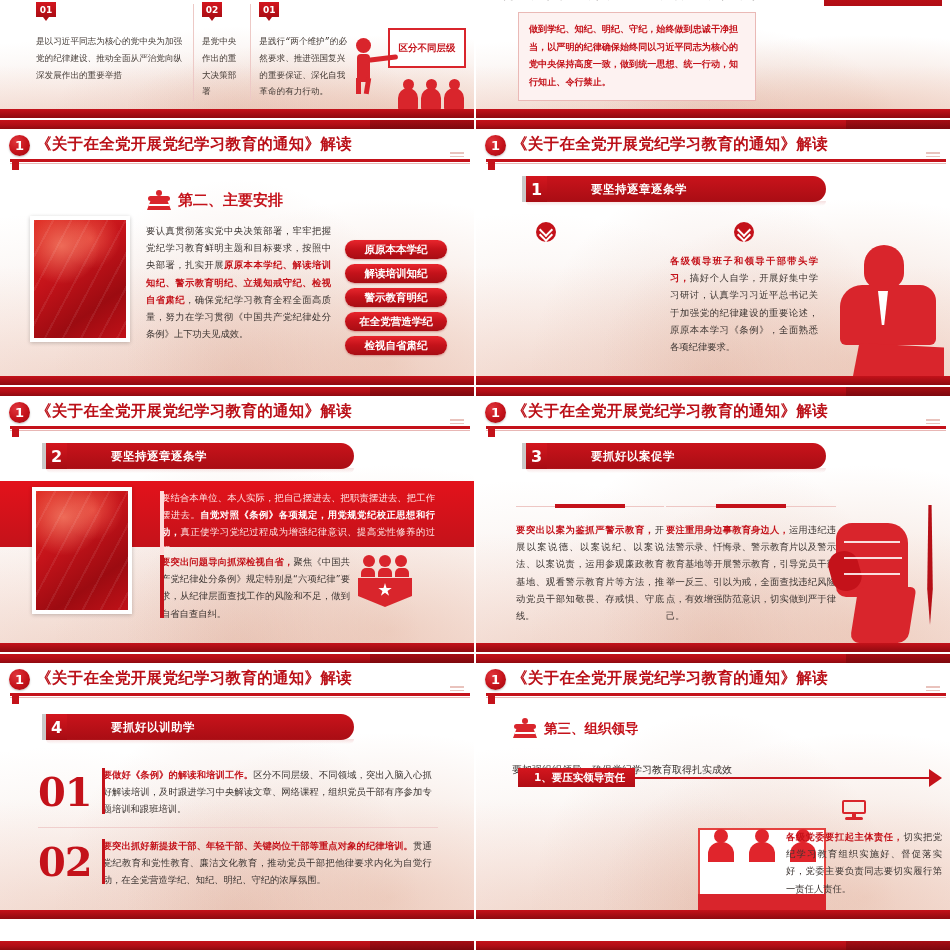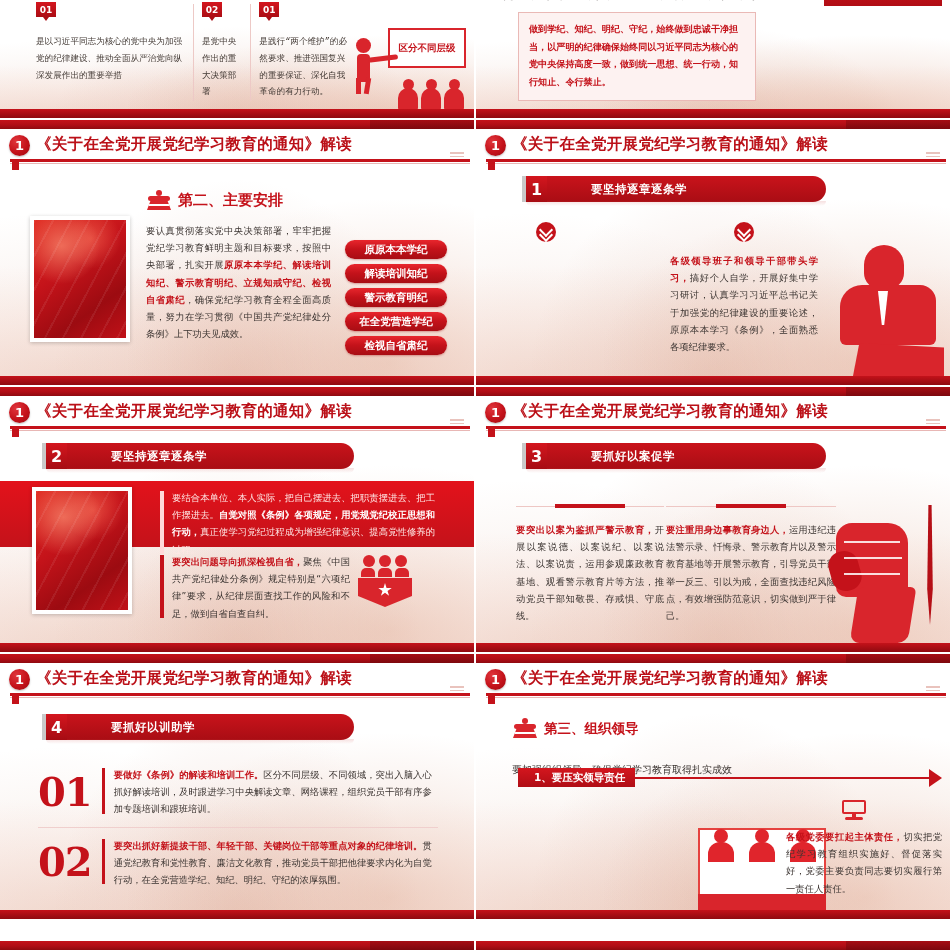--- a/index.html
+++ b/index.html
@@ -196,21 +196,21 @@
     border-radius: 20px 20px 16px 16px; background:#d9252c; }
   .speaker .sp-body { position:absolute; left: 6px; top: 44px; width: 96px; height: 60px;
     background:#d9252c; border-radius: 22px 16px 6px 6px; }
   .speaker .sp-tie { position:absolute; left: 44px; top: 50px; width: 10px; height: 34px;
     background:#fff; clip-path: polygon(0 0,100% 0,62% 100%,38% 100%); }
   .speaker .sp-podium { position:absolute; left: 18px; bottom: 0; width: 92px; height: 38px;
     background:#d9252c; clip-path: polygon(8% 0, 100% 12%, 100% 100%, 0 100%); }
 
   
   .redband { position:absolute; left:0; right:0; background: linear-gradient(180deg,#e3121b,#c4121a); }
-  .quote { position:relative; padding-left: 12px; }
+  .quote { position:relative; padding-left: 1px; }
   .quote::before { content:""; position:absolute; left:0; top:2px; bottom:4px; width: 3.5px; background:#c4121a; }
   .quote.on-red::before { background:#ffd9d9; }
 
   .team-badge { position:relative; width: 54px; height: 52px; }
   .team-badge .heads { position:absolute; left:5px; right:5px; top:0; display:flex; justify-content:space-between; }
   .team-badge .heads i { width:12px; height:12px; border-radius:50%; background:#d9252c; }
   .team-badge .bodies { position:absolute; left:3px; right:3px; top:13px; height:9px; display:flex; gap:3px; }
   .team-badge .bodies i { flex:1; background:#d9252c; border-radius: 5px 5px 0 0; }
   .team-badge .shield { position:absolute; left:0; right:0; top:23px; height:29px; background:#d9252c;
     clip-path: polygon(0 0, 100% 0, 100% 62%, 50% 100%, 0 62%); }

